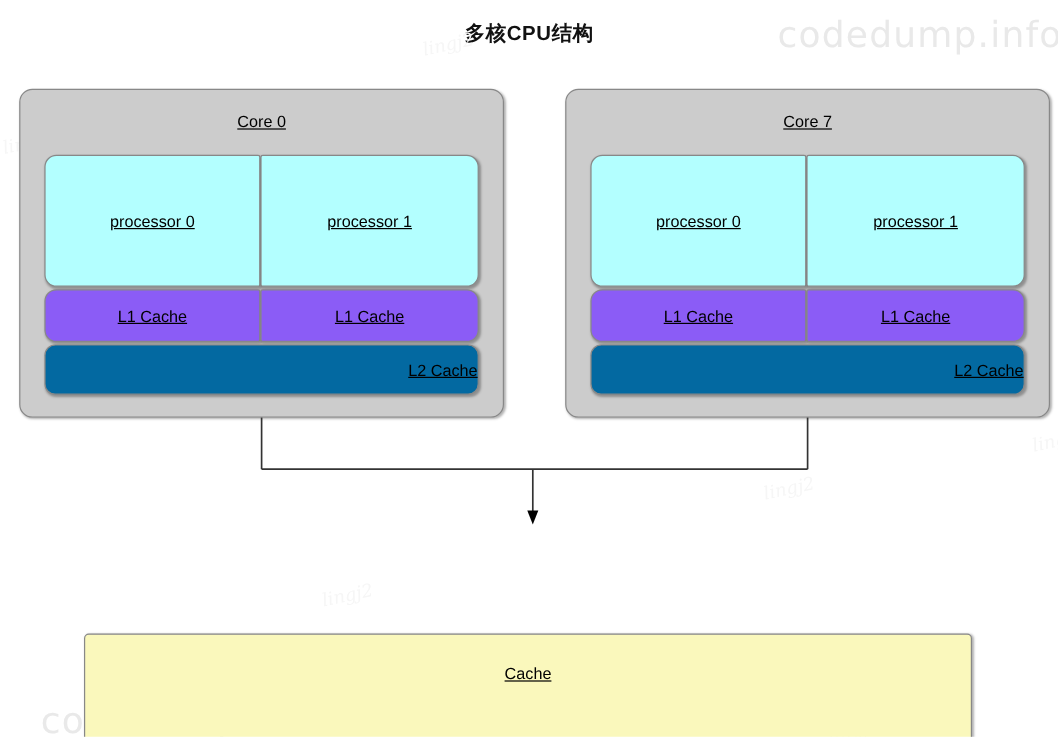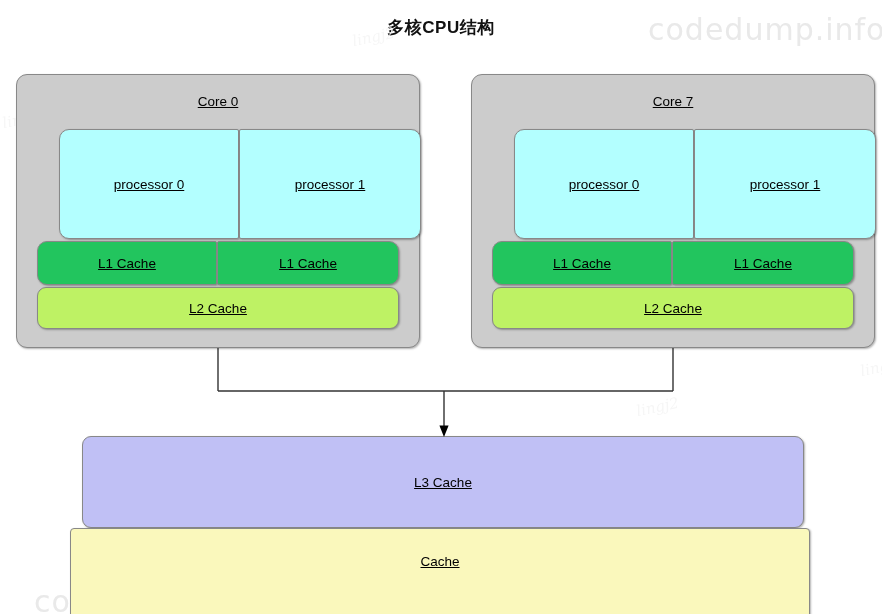--- a/index.html
+++ b/index.html
@@ -74,23 +74,23 @@
     box-shadow: 1px 1px 2px rgba(0,0,0,0.30);
   }
   .node > span { position: relative; z-index: 3; text-decoration: underline; }
 
   .core-box {
     background: #cccccc;
     border-radius: 11px;
     align-items: flex-start;
     padding-top: 19px;
   }
-  .proc-box   { background: #b3ffff; margin-left: 22px; }
-  .l1-box     { background: #22c55e; }
-  .l2-box     { background: #bef264; }
+  .proc-box   { background: #b3ffff; }
+  .l1-box     { background: #8b5cf6; }
+  .l2-box     { background: #0369a1; justify-content: flex-end; }
   .l3-box     { background: #c0c0f5; }
   .mem-box    { background: #faf8bc; }
 
   
   .bevel-l { border-radius: 10px 2px 2px 10px; }
   .bevel-r { border-radius: 2px 10px 10px 2px; }
   .bevel-a { border-radius: 9px; }
 
   
   #connectors {
@@ -151,23 +151,20 @@
   <div class="node l1-box bevel-l" style="left:492px; top:241px; width:180px; height:44px;">
     <span>L1 Cache</span>
   </div>
   <div class="node l1-box bevel-r" style="left:672px; top:241px; width:182px; height:44px;">
     <span>L1 Cache</span>
   </div>
   <div class="node l2-box bevel-a" style="left:492px; top:287px; width:362px; height:42px;">
     <span>L2 Cache</span>
   </div>
 
-  <div class="node l3-box bevel-a" style="left:82px; top:436px; width:722px; height:92px;">
-    <span>L3 Cache</span>
-  </div>
   <div class="node mem-box" style="left:70px; top:528px; width:740px; height:90px; border-radius:4px;">
     <span style="position:relative; top:-12px;">Cache</span>
   </div>
 
   <svg id="connectors" viewBox="0 0 882 614" xmlns="http://www.w3.org/2000/svg">
     <g stroke="#333333" stroke-width="1.4" fill="none">
 
       <path d="M218,348 L218,391"></path>
 
       <path d="M673,348 L673,391"></path>

